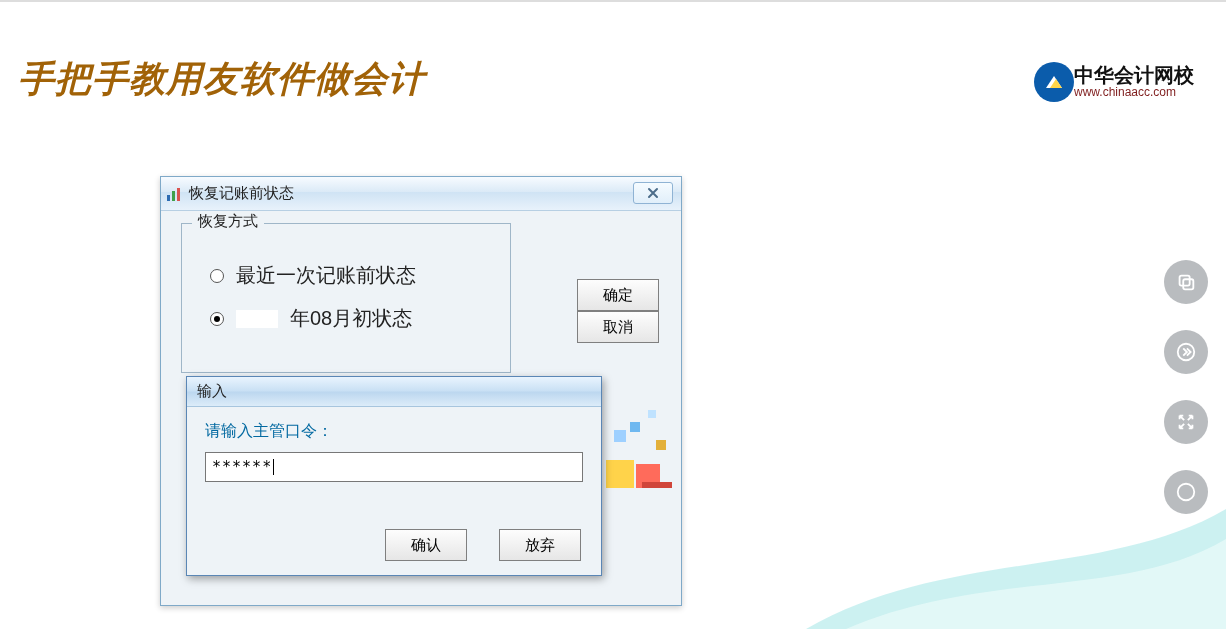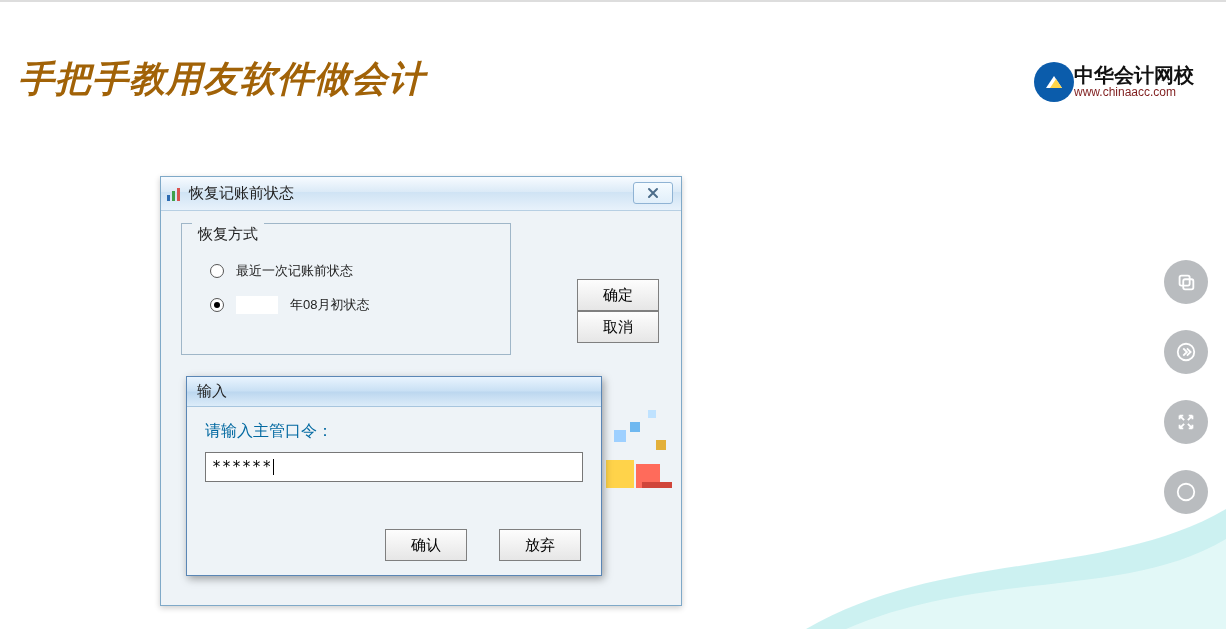--- a/index.html
+++ b/index.html
@@ -89,29 +89,29 @@
     position: relative;
     border: 1px solid #9fb6c8;
     padding: 28px 20px 24px 20px;
     width: 330px;
     background: #eef3f7;
   }
   .group-legend {
     position: absolute;
     top: -12px; left: 10px;
     background: #eef3f7;
-    padding: 13px 6px;
+    padding: 0 6px;
     font-size: 15px;
     color: #222;
   }
   .radio-row {
     display: flex;
     align-items: center;
     gap: 12px;
-    font-size: 13px;
+    font-size: 20px;
     color: #222;
     margin: 10px 0 16px 8px;
   }
   .radio {
     width: 14px; height: 14px;
     border: 1px solid #555;
     border-radius: 50%;
     background: #fff;
     display: inline-flex;
     align-items: center;

